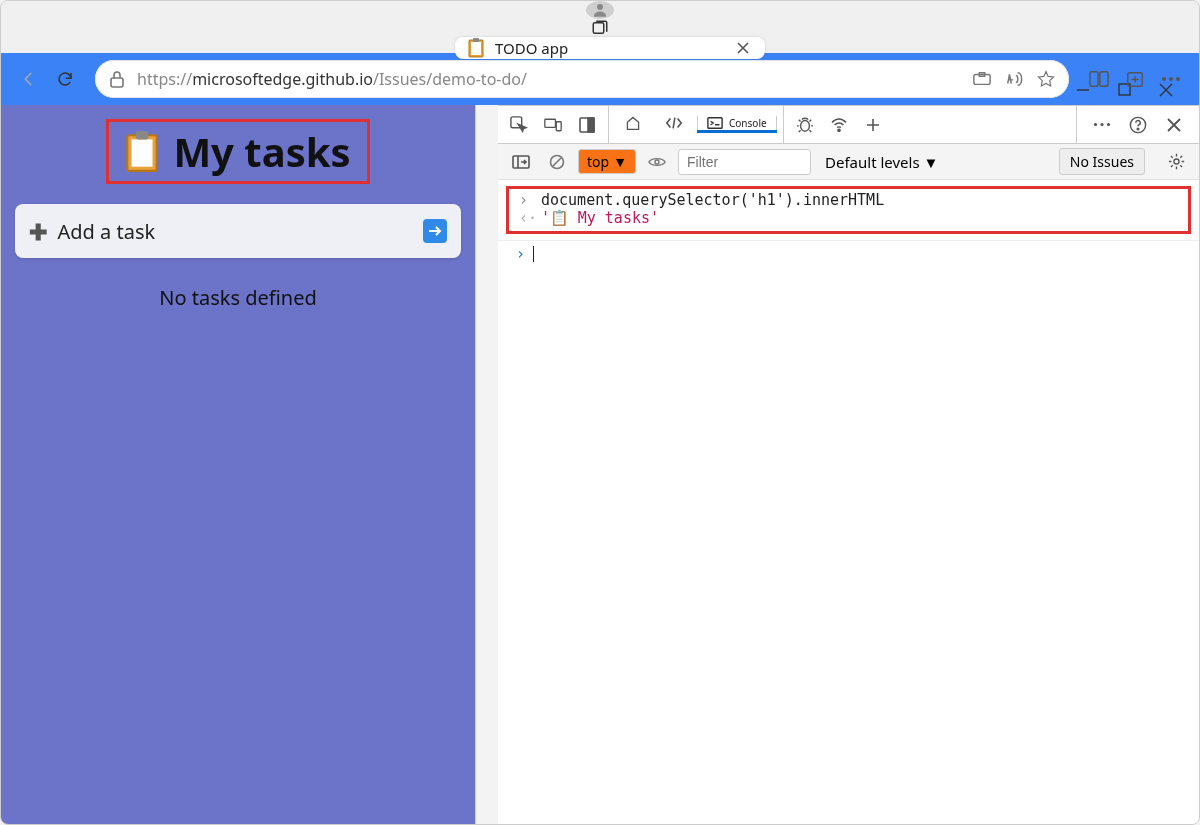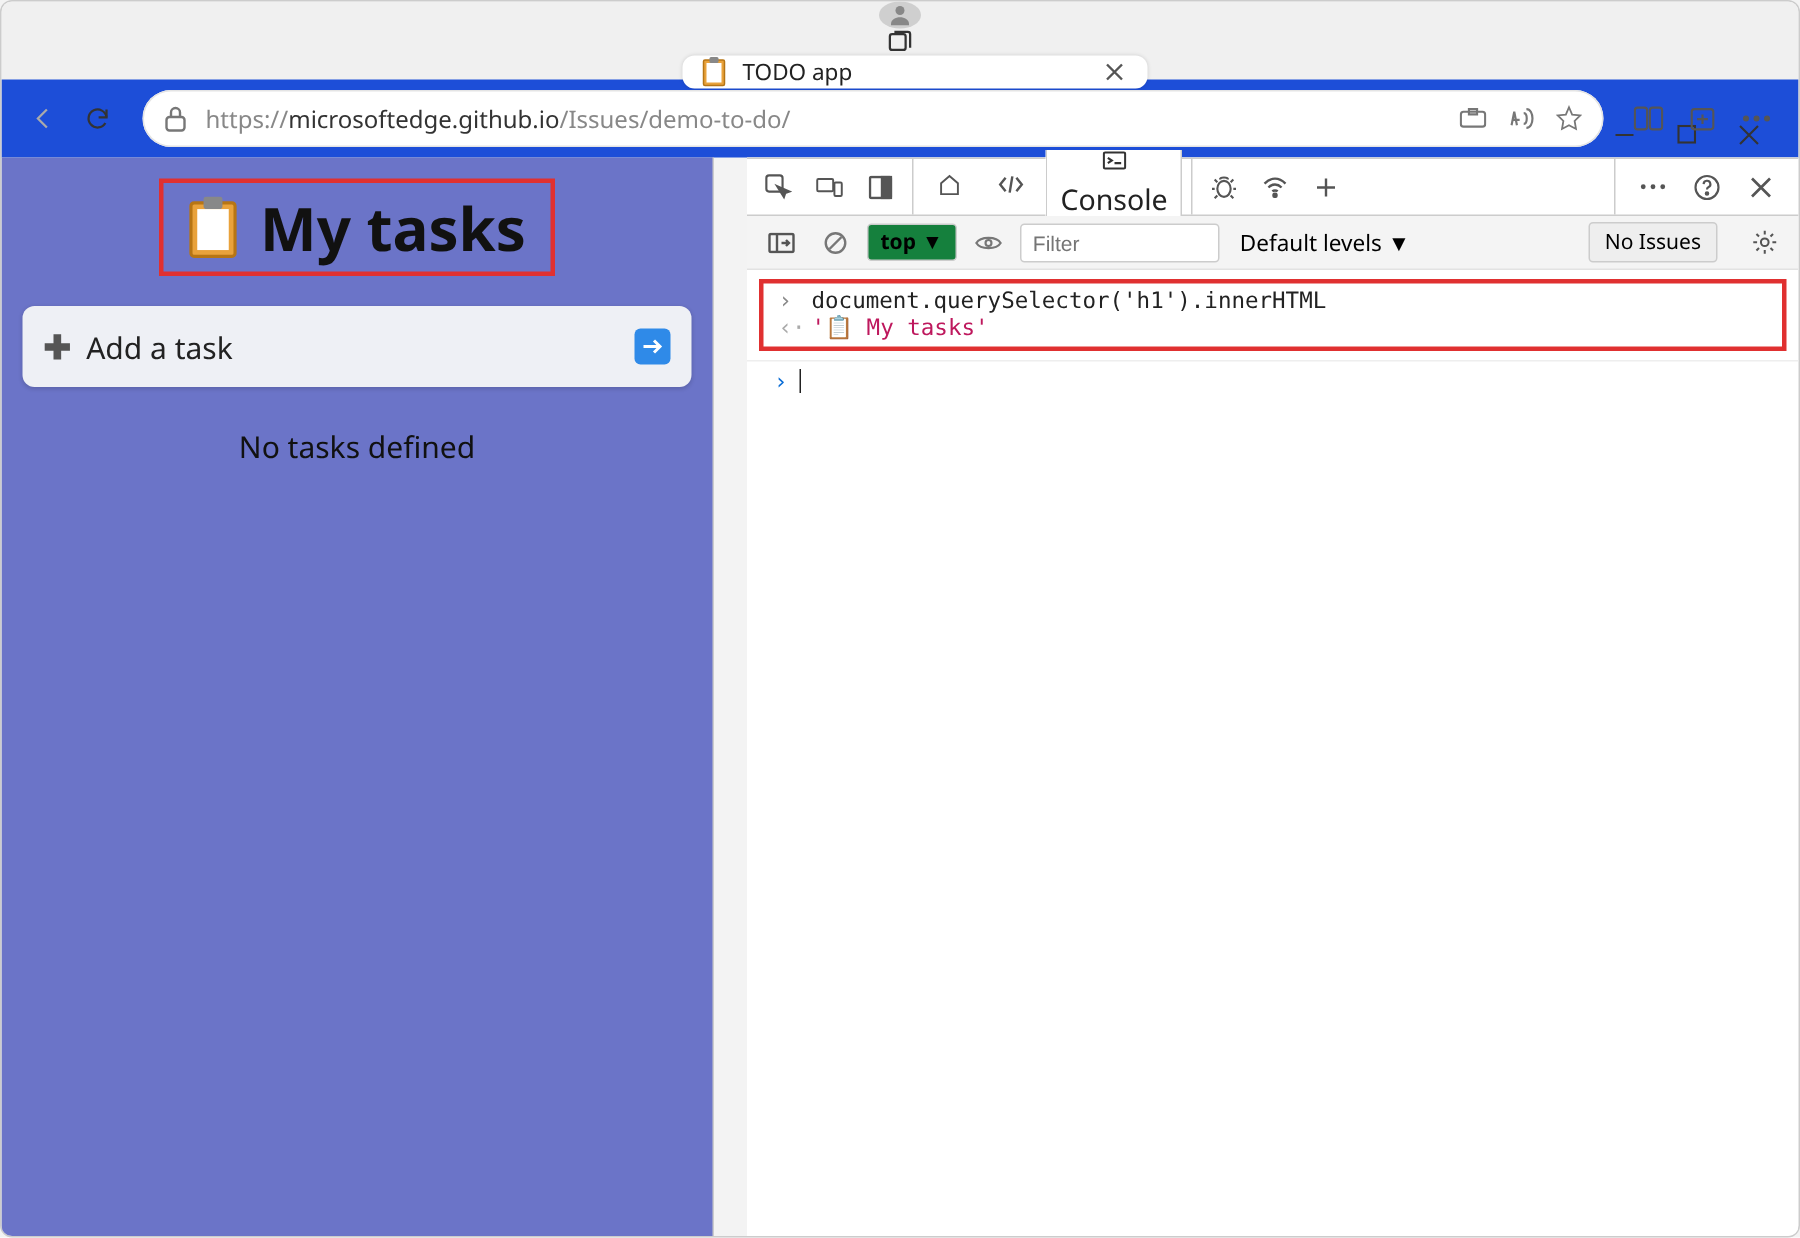--- a/index.html
+++ b/index.html
@@ -44,21 +44,21 @@
   .browser-tab .tab-title { flex:1; color:#222; font-size:15px;}
   .browser-tab .close { color:#555; padding:4px;}
   .new-tab-btn { margin-left:24px; color:#555; font-size:22px; padding:4px;}
   .win-controls { margin-left:auto; display:flex; gap:28px; padding-right:18px;}
   .win-controls span { font-size:16px; color:#333;}
   .address-row {
     height: 52px;
     display: flex;
     align-items: center;
     padding: 0 10px;
-    background: #1d4ed8;
+    background: #3b82f6;
   }
   .nav-btn { width:36px;height:36px;display:flex;align-items:center;justify-content:center;color:#777;font-size:18px;}
   .nav-btn.active { color:#222;}
   .address-bar {
     flex:1;
     background:#fff;
     border-radius:20px;
     height:38px;
     display:flex;
     align-items:center;
@@ -103,29 +103,29 @@
   .add-task-card .go-btn{width:24px;height:24px;background:#2f8ae8;border-radius:4px;display:flex;align-items:center;justify-content:center;color:#fff;font-size:14px;}
   .no-tasks{color:#111;text-align:center;font-size:20px;margin-top:26px;}
   
   .devtools{flex:1;background:#fff;display:flex;flex-direction:column;border-top:1px solid #ccc;}
   .dt-tabs{
     height:38px;border-bottom:1px solid #ccc;
     display:flex;align-items:stretch;
   }
   .dt-seg{display:flex;align-items:center;border-right:1px solid #ccc;padding:0 6px;gap:4px;}
   .dt-btn{width:30px;height:30px;display:flex;align-items:center;justify-content:center;color:#555;border-radius:4px;}
-  .dt-tab{padding:0 10px;display:flex;align-items:center;gap:6px;color:#555;font-size:19px;border-bottom:3px solid transparent;flex-direction:column;}
+  .dt-tab{padding:0 10px;display:flex;align-items:center;gap:6px;color:#555;font-size:10px;border-bottom:3px solid transparent;}
   .dt-tab.sel{border-bottom-color:#0a6dd6;color:#222;background:#fff;box-shadow:inset -1px 0 0 #ccc, inset 1px 0 0 #ccc;}
   .dt-tabs .grow{flex:1;}
   .dt-right{display:flex;align-items:center;gap:6px;padding:0 10px;border-left:1px solid #ccc;}
   .dt-console-toolbar{
     height:36px;border-bottom:1px solid #e2e2e2;background:#f4f4f4;
     display:flex;align-items:center;padding:0 8px;gap:6px;
   }
-  .ctx-sel{background:#15803d;border:1px solid #ccc;border-radius:3px;padding:2px 8px;font-size:14px;display:flex;align-items:center;gap:4px;font-weight:bold;}
+  .ctx-sel{background:#f97316;border:1px solid #ccc;border-radius:3px;padding:2px 8px;font-size:14px;display:flex;align-items:center;gap:4px;}
   .filter-input{border:1px solid #ccc;border-radius:3px;height:26px;padding:0 8px;font-size:14px;width:133px;background:#fff;}
   .levels{font-size:15px;display:flex;align-items:center;gap:4px;margin-left:8px;}
   .issues-btn{background:#eee;border:1px solid #ccc;border-radius:3px;padding:3px 10px;font-size:14px;margin-left:auto;}
   .dt-settings-ic{margin-left:10px;color:#555;}
   .console-body{flex:1;padding:4px 0;font-family:Consolas,Menlo,monospace;font-size:15px;position:relative;}
   .highlight-box{border:3px solid #e03030;padding:2px 10px 4px;margin:2px 8px 0; }
   .con-line{display:flex;align-items:center;gap:8px;color:#222;}
   .con-line .chev{color:#888;width:14px;}
   .con-line.out .chev{color:#aaa;}
   .out-val{color:#be185d;}

